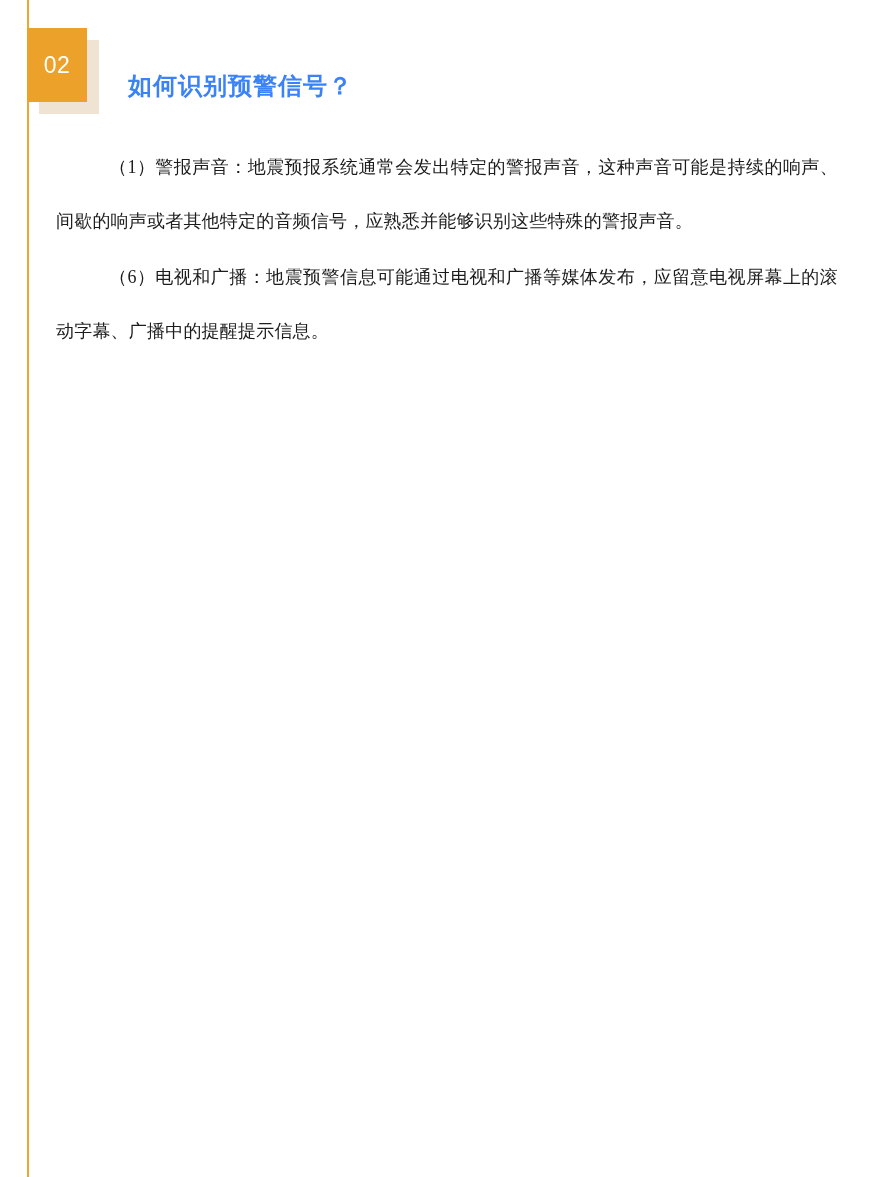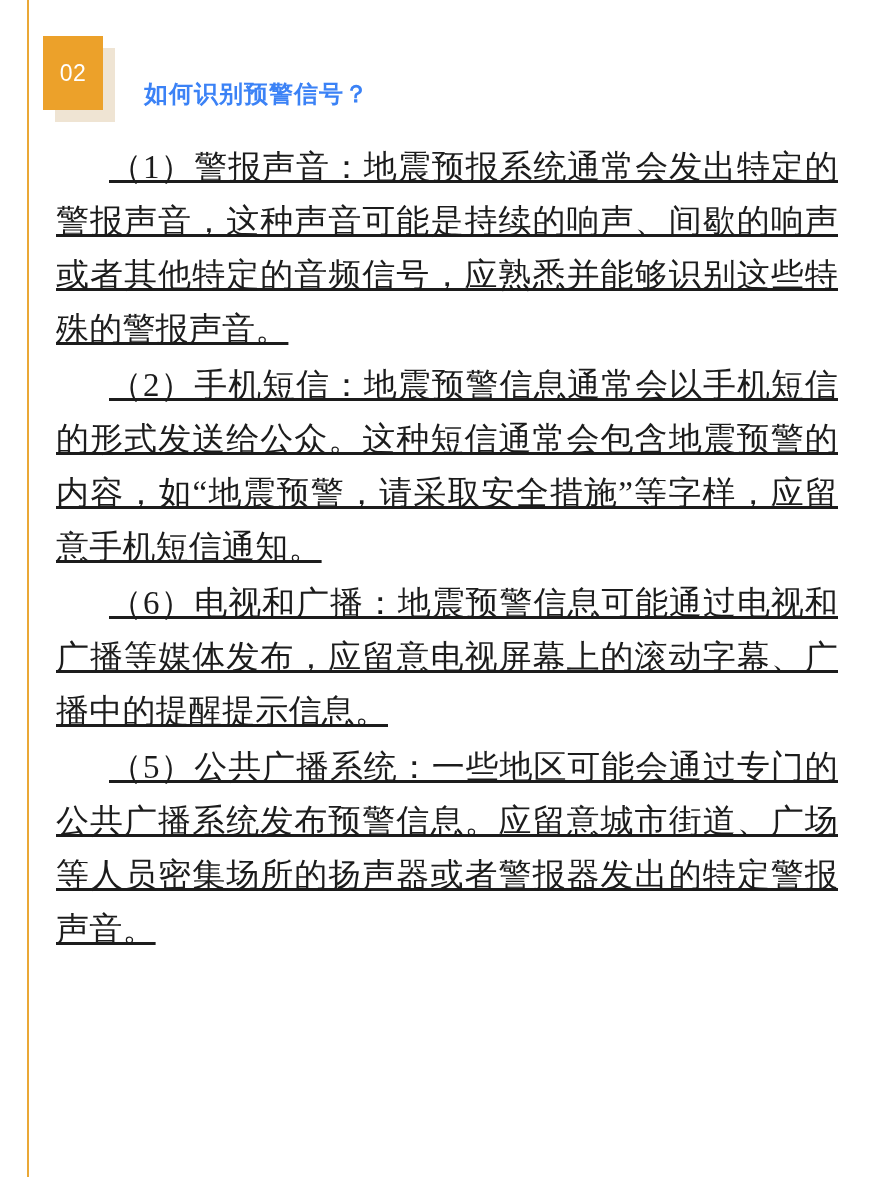--- a/index.html
+++ b/index.html
@@ -31,24 +31,23 @@
     top: 0;
     width: 2px;
     height: 1177px;
     background: #eaa836;
   }
 
   
   .header {
     position: absolute;
     left: 27px;
-    top: 36px;
+    top: 28px;
     height: 86px;
     width: 840px;
-    margin-left: 16px;
   }
   .badge-wrap {
     position: absolute;
     left: 0;
     top: 0;
     width: 72px;
     height: 86px;
   }
   .badge-shadow {
     position: absolute;
@@ -93,47 +92,44 @@
 
   
   .content {
     position: absolute;
     left: 56px;
     top: 140px;
     width: 782px;
   }
   .para {
     margin: 0 0 2px 0;
-    font-size: 33px;
+    font-size: 18px;
     line-height: 54px;
     color: #1c1c1c;
     text-align: justify;
     text-justify: inter-ideograph;
     text-indent: 53px;
     letter-spacing: 0.2px;
     font-family: "Liberation Serif", "DejaVu Serif", serif;
-    text-decoration: underline;
   }
 </style>
 </head>
 <body>
 
 <div class="page">
 
   <div class="left-rule"></div>
 
   <div class="header">
     <div class="badge-wrap">
       <div class="badge-shadow"></div>
       <div class="badge"></div>
       <div class="badge-num">02</div>
     </div>
     <div class="section-title">如何识别预警信号？</div>
   </div>
 
   <div class="content">
     <p class="para">（1）警报声音：地震预报系统通常会发出特定的警报声音，这种声音可能是持续的响声、间歇的响声或者其他特定的音频信号，应熟悉并能够识别这些特殊的警报声音。</p>
-    <p class="para">（2）手机短信：地震预警信息通常会以手机短信的形式发送给公众。这种短信通常会包含地震预警的内容，如“地震预警，请采取安全措施”等字样，应留意手机短信通知。</p>
     <p class="para">（6）电视和广播：地震预警信息可能通过电视和广播等媒体发布，应留意电视屏幕上的滚动字幕、广播中的提醒提示信息。</p>
-    <p class="para">（5）公共广播系统：一些地区可能会通过专门的公共广播系统发布预警信息。应留意城市街道、广场等人员密集场所的扬声器或者警报器发出的特定警报声音。</p>
   </div>
 
 </div>
 
 </body></html>

